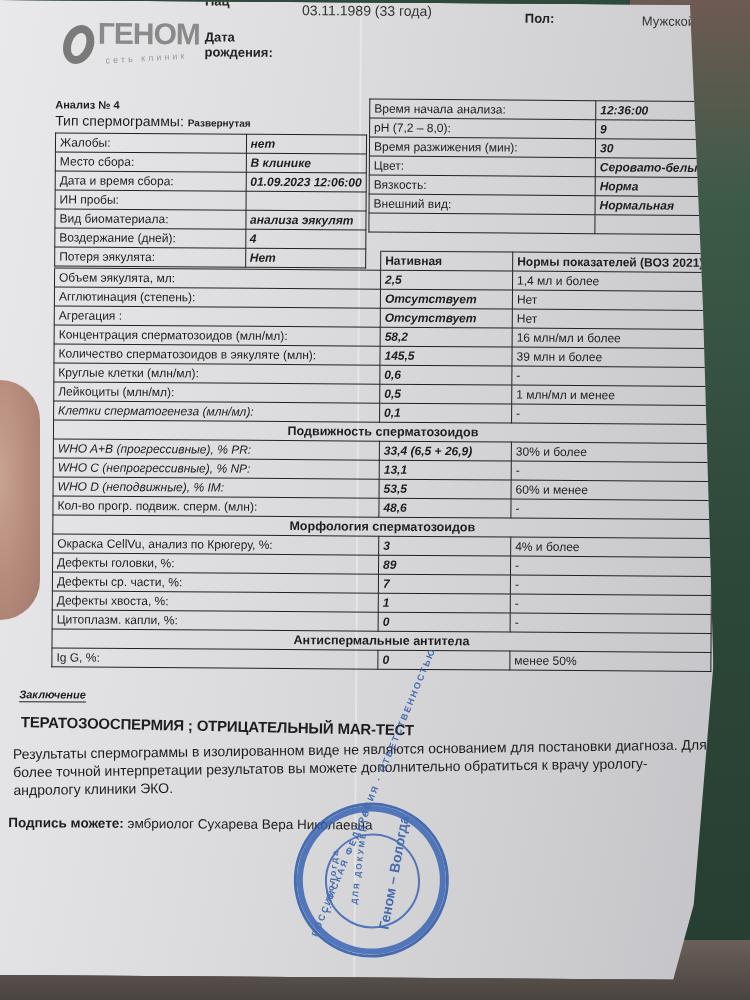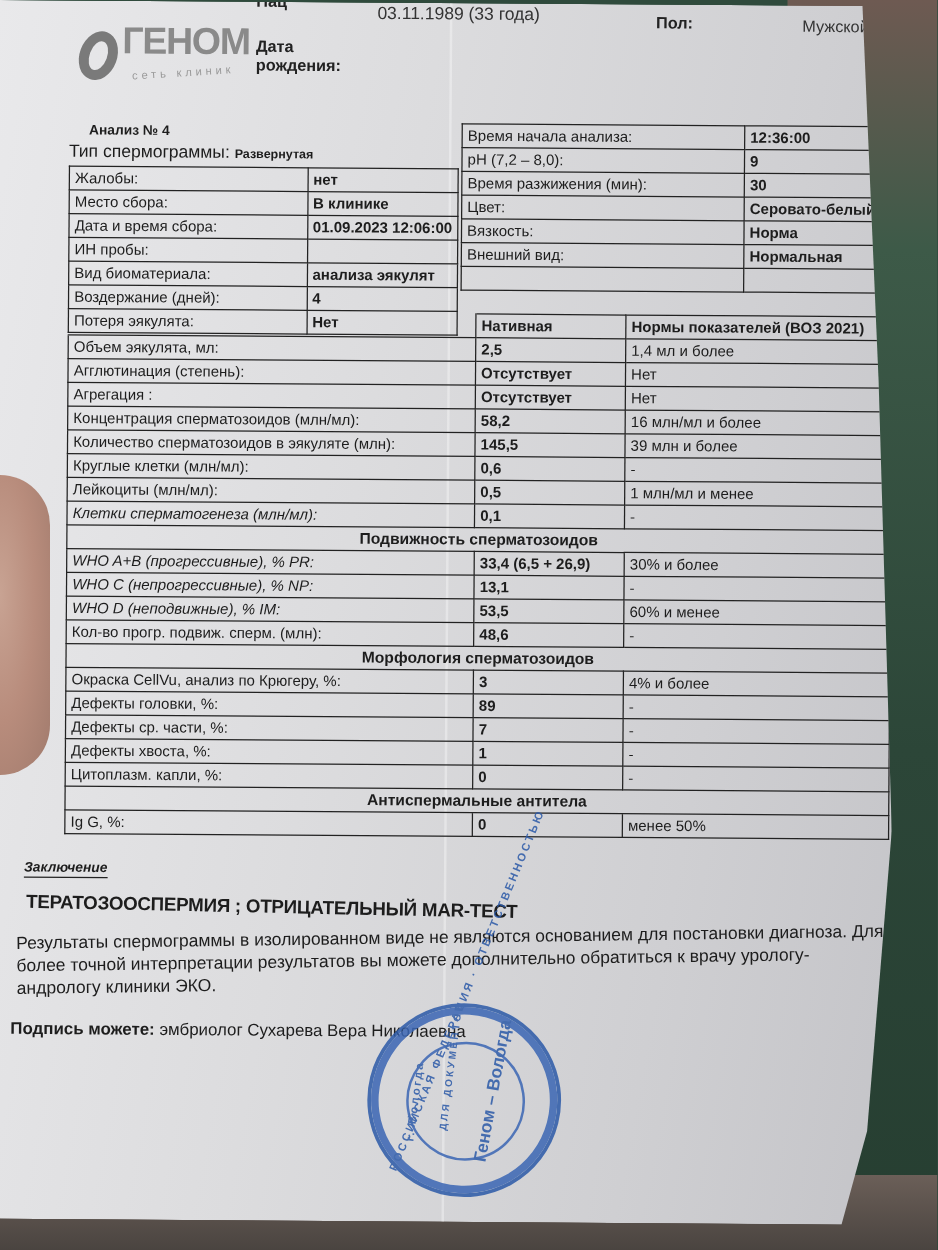--- a/index.html
+++ b/index.html
@@ -44,21 +44,21 @@
     }
     .logo-sub {
       position: absolute; left: 44px; top: 42px; font-size: 9px; color: #9a9a9a;
       letter-spacing: 3px; transform: rotate(-4deg);
     }
     .hdr-label { position: absolute; font-size: 13px; font-weight: bold; color: #222; }
     .hdr-value { position: absolute; font-size: 14px; color: #333; }
     
     .tbl { position: absolute; border-collapse: collapse; }
     .tbl td { border: 1.5px solid #222; font-size: 12px; padding: 1px 4px; height: 19px; white-space: nowrap; }
-    .tbl td.b { font-weight: bold; }
+    .tbl td.b { font-weight: bold; font-style: italic; }
     .tbl td.sec { text-align: center; font-weight: bold; font-size: 12.5px; }
     .tbl td.it { font-style: italic; }
     .tbl td.hd { font-weight: bold; }
     .title-line { position: absolute; font-size: 14px; }
     .title-line .big { font-size: 10px; font-weight: bold; }
     .anal-no { position: absolute; font-size: 11px; font-weight: bold; }
     
     .concl-label {
       position: absolute; left: 24px; top: 688px; font-size: 11px; font-weight: bold; font-style: italic;
       border-bottom: 1.5px solid #222; padding-bottom: 1px;
@@ -109,21 +109,21 @@
     <div class="logo-ring"></div>
     <div class="logo-text">ГЕНОМ</div>
     <div class="logo-sub">сеть клиник</div>
   </div>
   <div class="hdr-label" style="left:205px; top:-8px;">Пац</div>
   <div class="hdr-label" style="left:205px; top:28px; width:80px; line-height:15px;">Дата рождения:</div>
   <div class="hdr-value" style="left:302px; top:0px;">03.11.1989 (33 года)</div>
   <div class="hdr-label" style="left:525px; top:7px;">Пол:</div>
   <div class="hdr-value" style="left:642px; top:9px; font-size:13px;">Мужской</div>
 
-  <div class="anal-no" style="left:72px; top:98px;">Анализ № 4</div>
+  <div class="anal-no" style="left:56px; top:98px;">Анализ № 4</div>
   <div class="title-line" style="left:56px; top:112px;">
     <span>Тип спермограммы:</span>
     <span class="big">Развернутая</span>
   </div>
 
   <table class="tbl" style="left:56px; top:132px; width:312px;">
     <tbody>
       <tr>
           <td style="width:196px">Жалобы:</td>
           <td class="b">нет</td>
@@ -185,21 +185,21 @@
           <td></td>
           <td class="b"></td>
         </tr>
     </tbody>
   </table>
 
   <table class="tbl" style="left:56px; top:248px; width:660px;">
     <tbody>
       <tr>
         <td style="width:326px; border-top:none; border-left:none;"></td>
-        <td class="hd" style="width:120px">Нативная</td>
+        <td class="hd" style="width:132px">Нативная</td>
         <td class="hd">Нормы показателей (ВОЗ 2021)</td>
       </tr>
       <tr>
           <td>Объем эякулята, мл:</td>
           <td class="b">2,5</td>
           <td>1,4 мл и более</td>
         </tr>
       <tr>
           <td>Агглютинация (степень):</td>
           <td class="b">Отсутствует</td>

